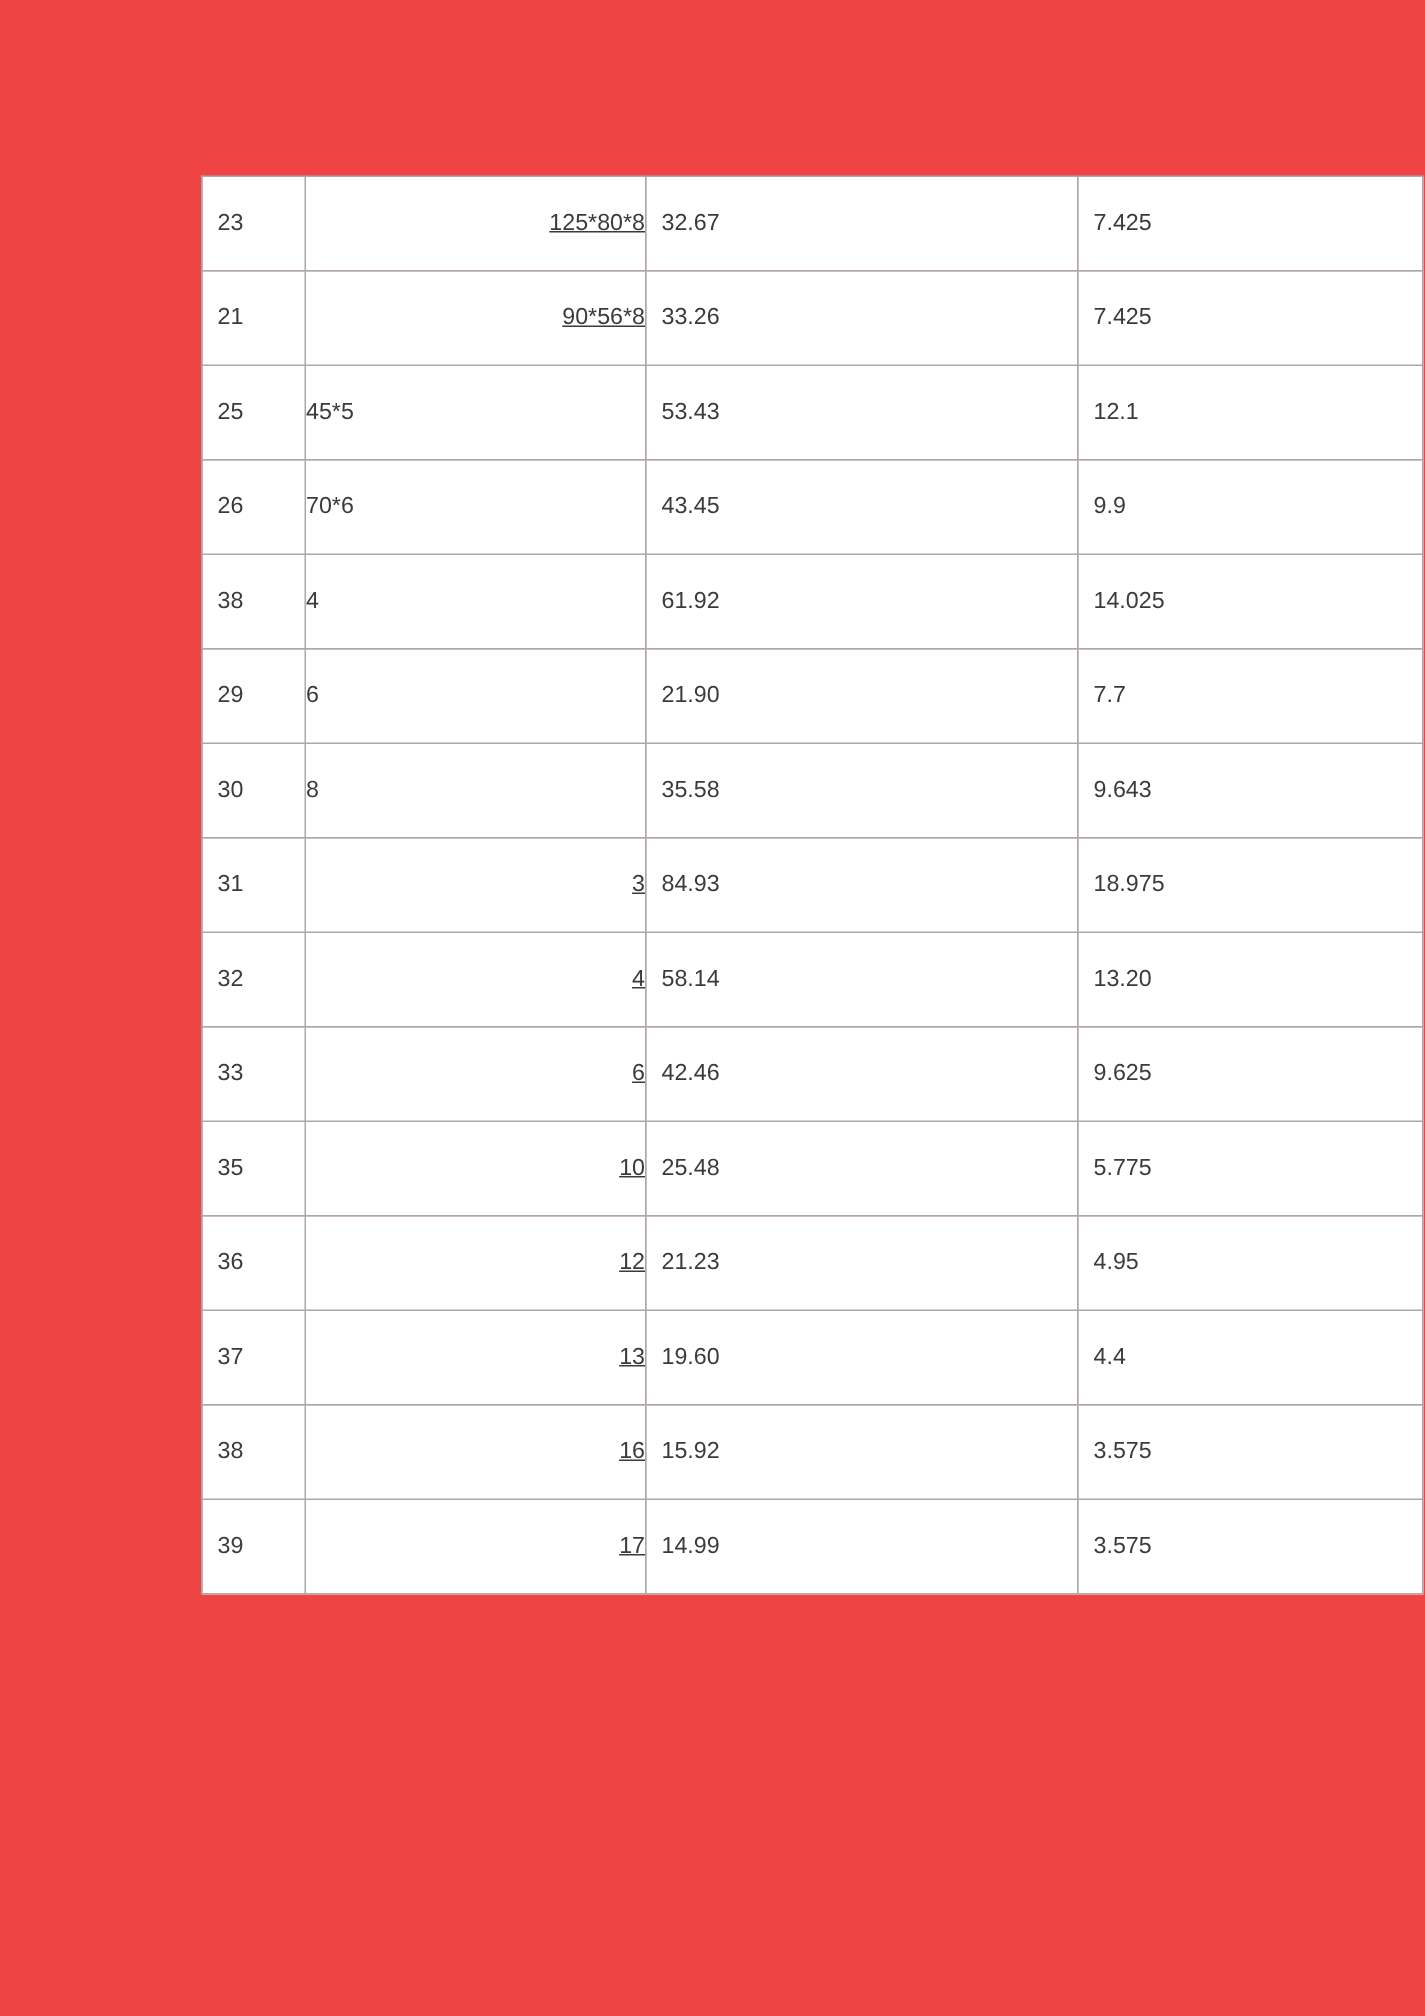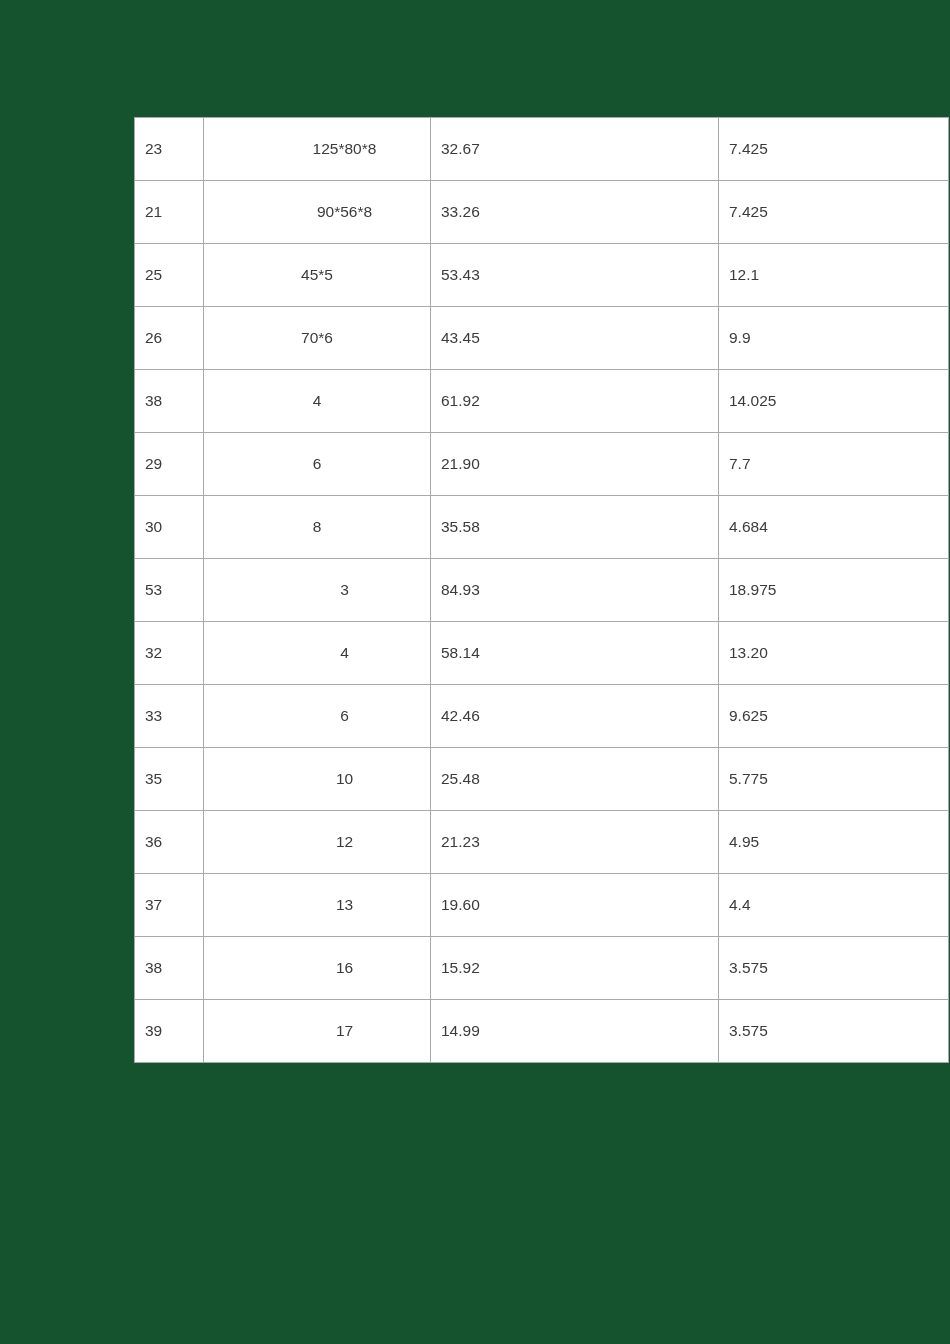--- a/index.html
+++ b/index.html
@@ -11,21 +11,21 @@
     width: 950px;
     height: 1344px;
     font-family: "Liberation Sans", sans-serif;
     color: #3d3a3c;
     overflow: hidden;
   }
   #page {
     position: relative;
     width: 950px;
     height: 1344px;
-    background: #14532d;
+    background: #ef4444;
   }
   #data-table {
     position: absolute;
     left: 134px;
     top: 117px;
     width: 814px;
     border-collapse: collapse;
     table-layout: fixed;
   }
   #data-table col.c-index { width: 69px; }
@@ -41,25 +41,25 @@
     font-size: 15.5px;
     line-height: 1.25;
     vertical-align: middle;
     white-space: nowrap;
     color: #3d3a3c;
     background: #ffffff;
   }
   
   #data-table td.spec-center {
     padding-left: 0;
-    text-align: center;
   }
   #data-table td.spec-left {
     padding-left: 55px;
-    text-align: center;
+    text-align: right;
+    text-decoration: underline;
   }
 </style>
 </head>
 <body>
 
 <div id="page">
   <table id="data-table">
     <colgroup>
       <col class="c-index">
       <col class="c-spec">
@@ -100,24 +100,24 @@
         <tr>
           <td>29</td>
           <td class="spec-center">6</td>
           <td>21.90</td>
           <td>7.7</td>
         </tr>
         <tr>
           <td>30</td>
           <td class="spec-center">8</td>
           <td>35.58</td>
-          <td>4.684</td>
+          <td>9.643</td>
         </tr>
         <tr>
-          <td>53</td>
+          <td>31</td>
           <td class="spec-left">3</td>
           <td>84.93</td>
           <td>18.975</td>
         </tr>
         <tr>
           <td>32</td>
           <td class="spec-left">4</td>
           <td>58.14</td>
           <td>13.20</td>
         </tr>

